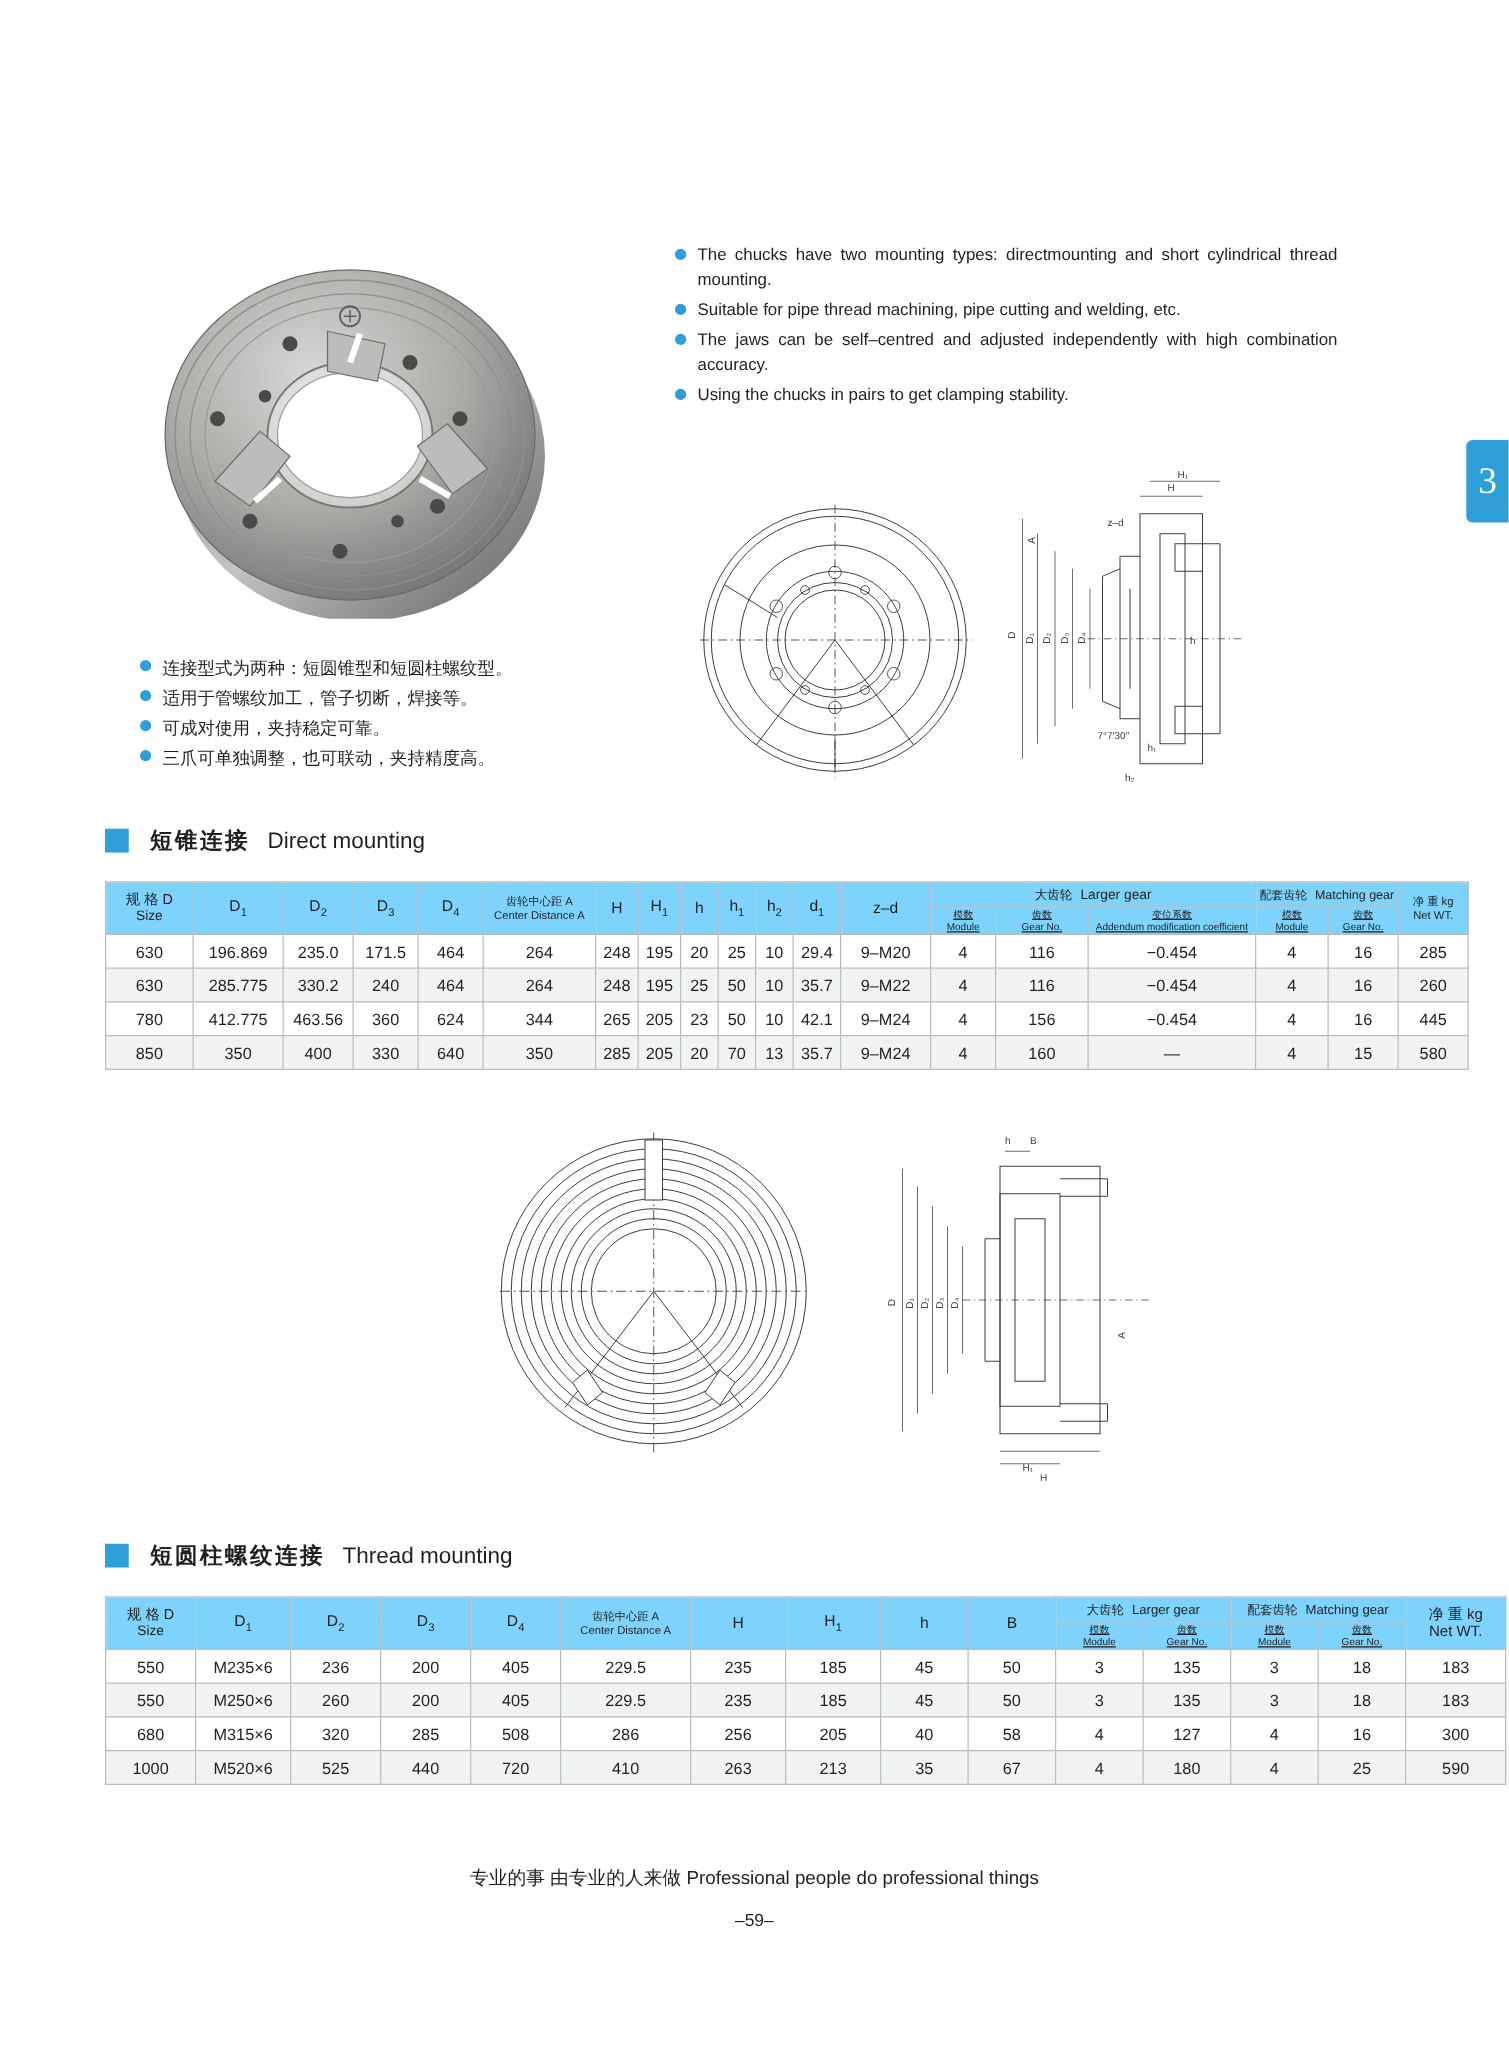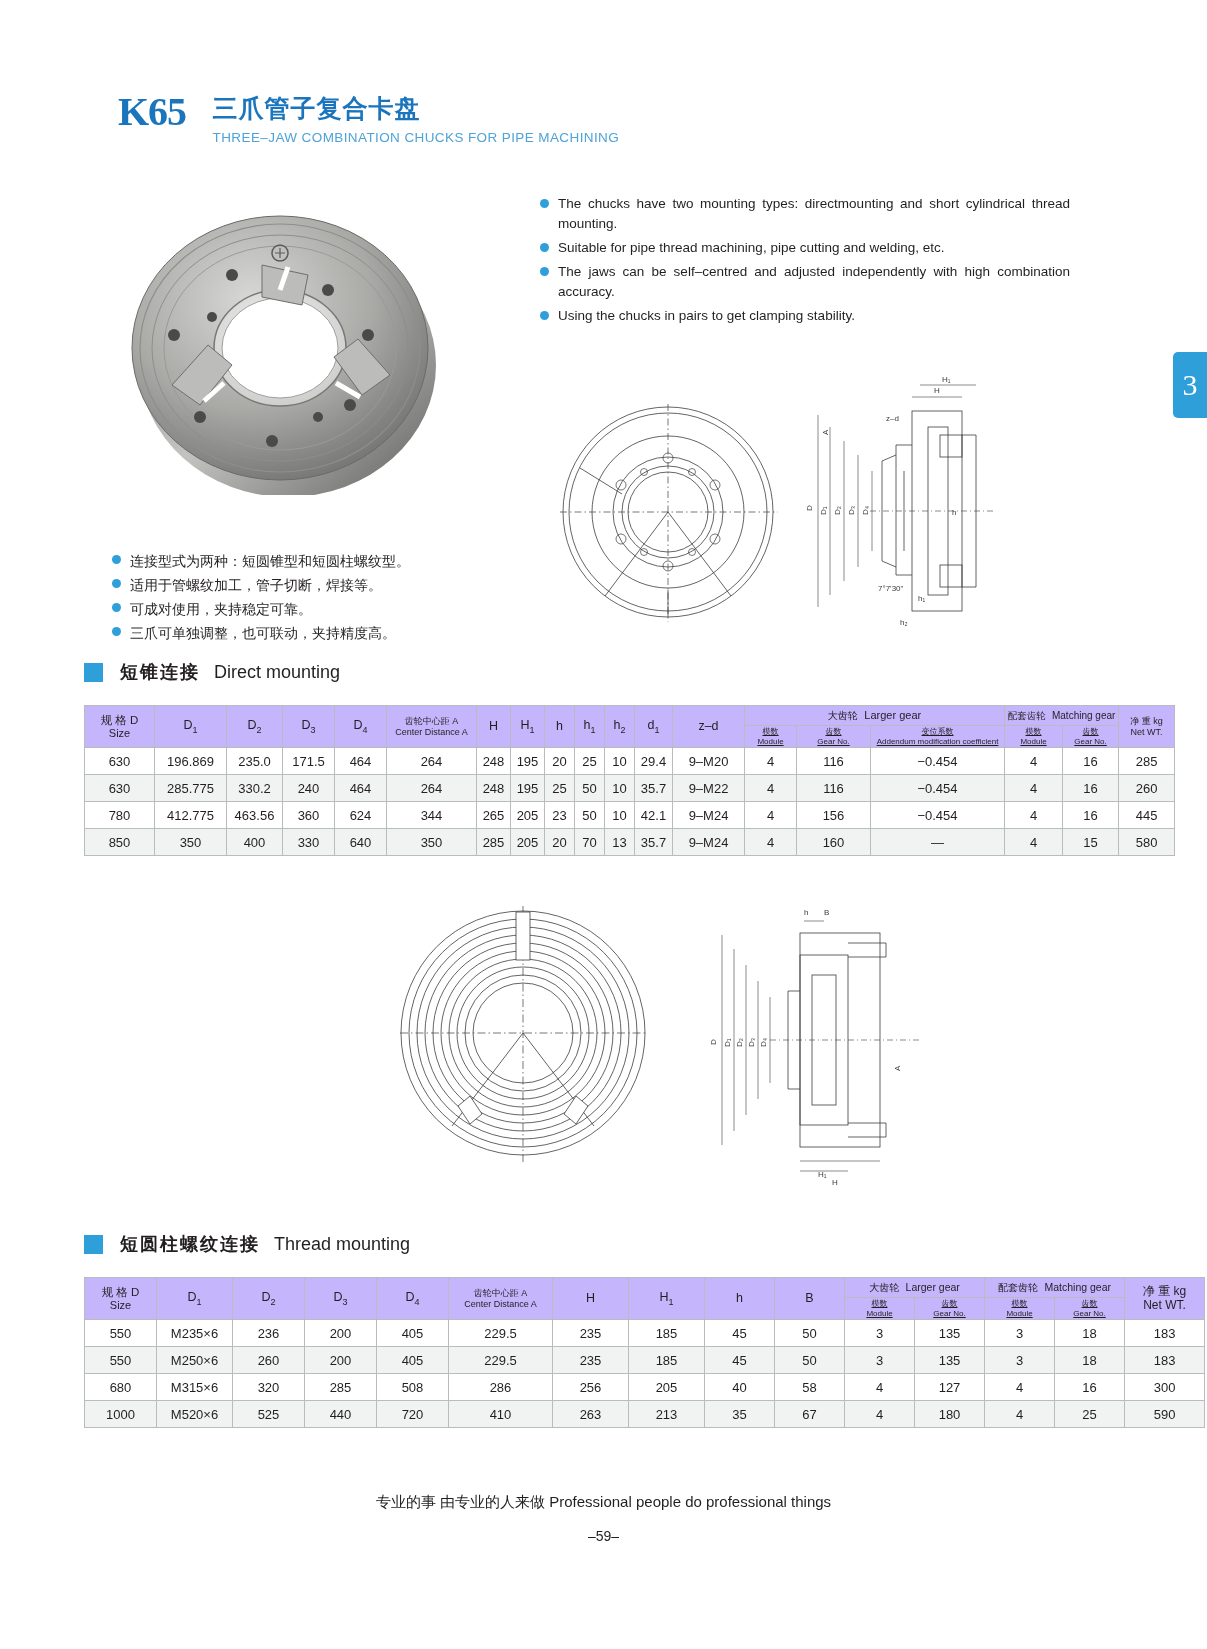--- a/index.html
+++ b/index.html
@@ -35,21 +35,21 @@
   }
 
   
   .photo {
     position: absolute; left: 112px; top: 205px; width: 360px; height: 290px;
   }
   .photo svg { display: block; }
 
   
   .bullets-en { position: absolute; left: 540px; top: 194px; width: 530px; }
-  .bullets-cn { position: absolute; left: 112px; top: 550px; width: 420px; }
+  .bullets-cn { position: absolute; left: 112px; top: 523px; width: 420px; }
   .bullet-row { display: flex; align-items: flex-start; margin-bottom: 4px; }
   .bullet-dot {
     width: 9px; height: 9px; border-radius: 50%; background: #2e9fd8;
     margin-top: 5px; margin-right: 9px; flex: 0 0 auto;
   }
   .bullet-text-en { font-size: 13.5px; line-height: 20px; text-align: justify; }
   .bullet-text-cn { font-size: 14px; line-height: 22px; }
   .bullets-cn .bullet-row { margin-bottom: 2px; }
 
   
@@ -69,21 +69,21 @@
 
   
   table.spec {
     position: absolute; border-collapse: collapse; font-size: 12.5px;
     table-layout: fixed;
   }
   table.spec td, table.spec th {
     border: 1px solid #b9bcbe; text-align: center; padding: 0;
     font-weight: normal; color: #231f20;
   }
-  table.spec thead td { background: #c4b5fd; line-height: 1.15; }
+  table.spec thead td { background: #7dd3fc; line-height: 1.15; }
   table.spec tbody tr:nth-child(even) td { background: #f1f2f2; }
   table.spec tbody td { height: 27px; font-size: 13px; }
   .hd-cn { font-size: 11.5px; display: block; }
   .hd-en { font-size: 11px; display: block; }
   .hd-small { font-size: 9px; display: block; }
   .hd-tiny { font-size: 8px; display: block; text-decoration: underline; }
   .sub { font-size: 9px; vertical-align: sub; }
 
   #table1 { left: 84px; top: 705px; width: 1040px; }
   #table2 { left: 84px; top: 1277px; width: 1040px; }
@@ -92,27 +92,20 @@
   .footer { position: absolute; left: 0; width: 1207px; text-align: center; }
   .footer-slogan { top: 1493px; font-size: 15px; }
   .footer-page { top: 1528px; font-size: 14px; }
   svg text { font-family: "Liberation Sans", sans-serif; }
 </style>
 </head>
 <body>
 
 <div class="page">
 
-  <div class="header">
-    <span class="model-code">K65</span>
-    <span class="title-block">
-      <div class="title-cn">三爪管子复合卡盘</div>
-      <div class="title-en">THREE–JAW  COMBINATION  CHUCKS FOR PIPE MACHINING</div>
-    </span>
-  </div>
 
   <div class="side-tab">3</div>
 
   <div class="photo">
     <svg width="360" height="290" viewBox="0 0 360 290">
       <defs>
         <radialGradient id="gmetal" cx="40%" cy="32%" r="75%">
           <stop offset="0%" stop-color="#d8d8d6"></stop>
           <stop offset="55%" stop-color="#a9a9a6"></stop>
           <stop offset="100%" stop-color="#6f706f"></stop>

